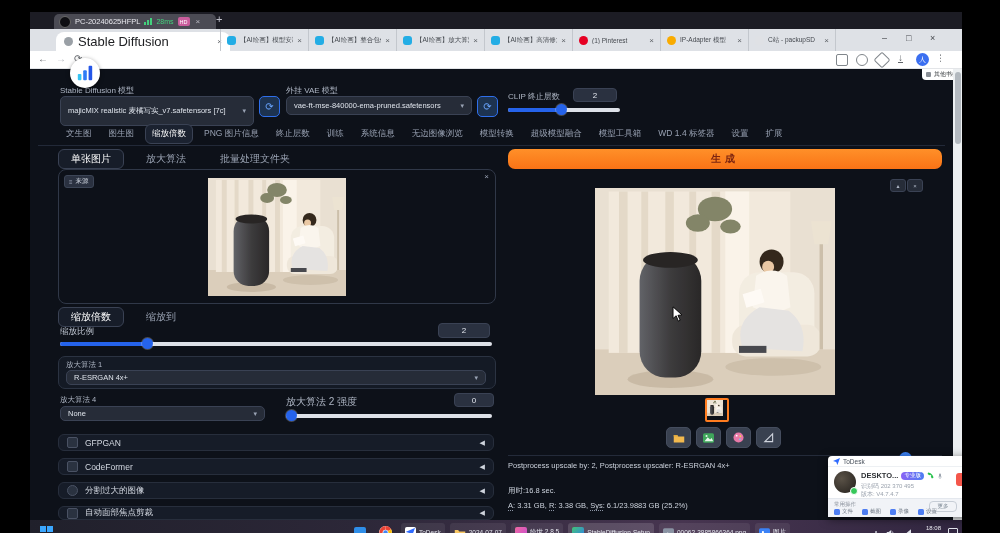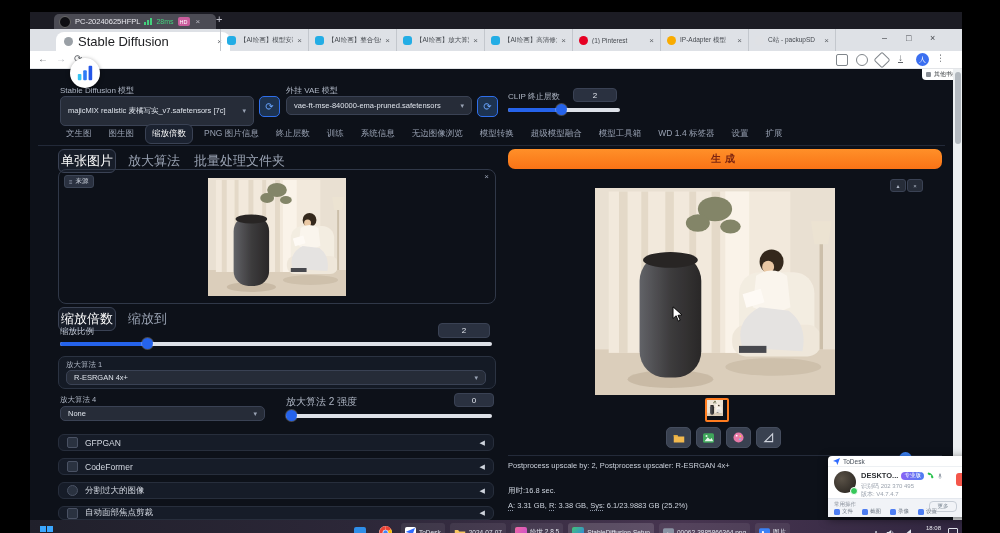--- a/index.html
+++ b/index.html
@@ -64,21 +64,21 @@
     display:flex;align-items:center;justify-content:center;}
   .slider{height:4px;background:#dde1e8;border-radius:2px;}
   .slider .fill{position:absolute;left:0;top:0;height:100%;background:#2563eb;border-radius:2px;}
   .slider .knob{position:absolute;top:-4px;width:11px;height:11px;border-radius:50%;background:#2563eb;
     box-shadow:0 0 0 1px rgba(255,255,255,.25);}
   .wtabs{left:30px;top:112px;width:770px;height:20px;display:flex;align-items:center;gap:5px;}
   .wtab{font-size:8.5px;color:#98a1b2;padding:3px 6px;white-space:nowrap;}
   .wtab.active{color:#fff;background:#1b2230;border:1px solid #3a4254;border-radius:6px;}
   .hdiv{height:1px;background:#222938;}
   .subtabs{display:flex;align-items:center;gap:10px;}
-  .stab{font-size:13px;color:#99a2b2;padding:2px 2px;white-space:nowrap;text-align:right;}
+  .stab{font-size:10px;color:#99a2b2;padding:2px 12px;white-space:nowrap;text-align:right;}
   .stab.active{color:#fff;background:#171d29;border:1px solid #3a4254;border-radius:6px;}
   .dropzone{left:28px;top:157px;width:436px;height:133px;border:1px solid #303848;border-radius:8px;}
   .srcchip{left:5px;top:5px;height:11px;padding:0 4px;background:#2a3140;border:1px solid #3c4556;
     border-radius:3px;display:flex;align-items:center;gap:3px;}
   .srcchip .ic{font-size:6px;color:#9aa3b4;}
   .srcchip .lbl{font-size:6.5px;color:#cfd5df;}
   .dz-x{right:6px;top:2px;font-size:8px;color:#9aa3b4;}
   .blk{border:1px solid #2b3342;border-radius:7px;background:#141a25;}
   .acc{left:28px;width:436px;height:17px;background:#161c28;border:1px solid #272e3c;border-radius:6px;
     display:flex;align-items:center;gap:7px;padding:0 8px;box-sizing:border-box;}

